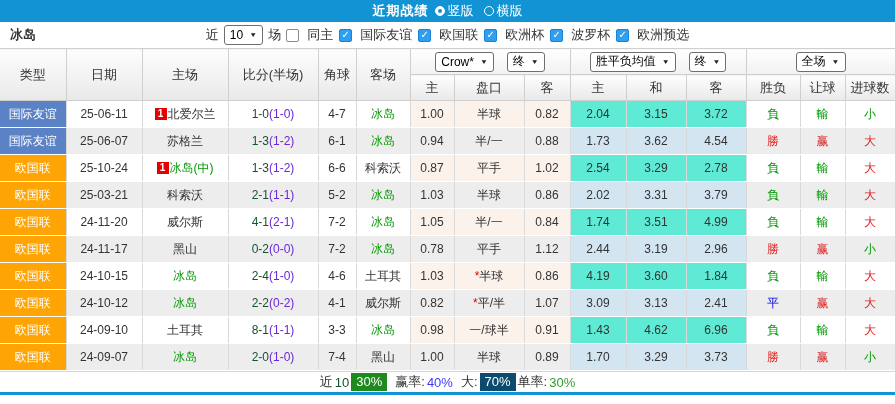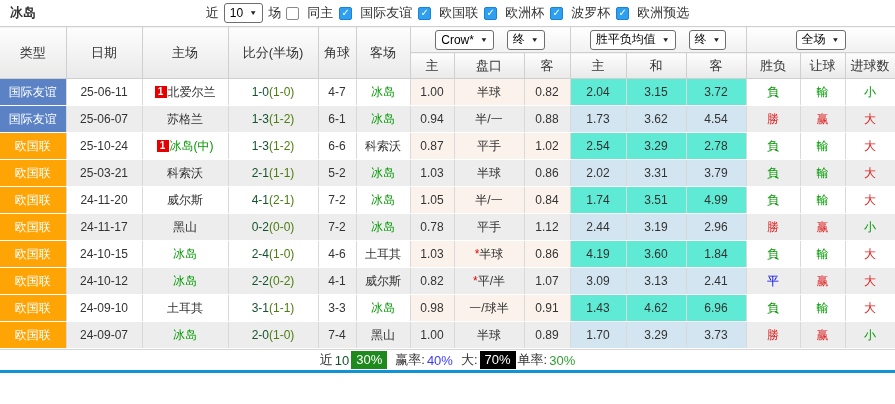--- a/index.html
+++ b/index.html
@@ -32,37 +32,50 @@
   tr.odd td { background: #fff; }
   tr.even td { background: #ededed; }
   tr.odd td.pan { background: #fbf2ec; }
   tr.even td.pan { background: #ededed; }
   tr.odd td.eu { background: #5eead4; }
   tr.even td.eu { background: #d3e5f1; }
   td.type { color: #fff; font-size: 12px; padding: 0; }
   .rank { display: inline-block; background: #e60000; color: #fff; width: 12px; height: 12px; line-height: 12px; font-size: 10px; font-weight: bold; margin-right: 1px; vertical-align: 1px; }
   .green { color: #009900; }
   .score { color: #14532d; }
-  .half { color: #4d7c0f; }
+  .half { color: #6d28d9; }
   .star { color: #e60000; }
 
   
   .footer { height: 21px; background: #fff; border-top: 1px solid #d5d5d5; display: flex; justify-content: center; align-items: center; gap: 2px; font-size: 13px; color: #333; }
   .pct { color: #fff; padding: 0 5px; display: inline-block; line-height: 18px; }
   .pct.g { background: #1e8a1e; }
-  .pct.r { background: #000000; }
+  .pct.r { background: #0c4a6e; }
   .blue-val { color: #3b3bff; }
   .green-val { color: #2f9e2f; }
   .bottom-strip { height: 3px; background: #1193d4; }
 </style>
 </head>
 <body>
 
 <div class="wrap">
 
+  <div class="topbar">
+    <span class="title">近期战绩</span>
+    <span id="radio-group" style="display:inline-flex;gap:10px;align-items:center;">
+        <span class="radio-item">
+          <span class="radio sel"></span>
+          <span>竖版</span>
+        </span>
+        <span class="radio-item">
+          <span class="radio"></span>
+          <span>横版</span>
+        </span>
+      </span>
+  </div>
 
   <div class="filterbar">
     <span class="teamname">冰岛</span>
     <span>近</span>
     <span class="select">
       <span>10</span>
       <span class="caret">▼</span>
     </span>
     <span>场</span>
     <span id="cb-group" style="display:inline-flex;gap:6px;align-items:center;">
@@ -298,21 +311,21 @@
           <td class="eu">3.13</td>
           <td class="eu">2.41</td>
           <td style="color: rgb(0, 0, 238);">平</td>
           <td style="color: rgb(221, 34, 34);">赢</td>
           <td style="color: rgb(221, 34, 34);">大</td>
         </tr>
         <tr class="odd">
           <td class="type" style="background: rgb(255, 164, 5);">欧国联</td>
           <td>24-09-10</td>
           <td><span>土耳其</span></td>
-          <td><span class="score">3-1</span><span class="half">(1-1)</span></td>
+          <td><span class="score">8-1</span><span class="half">(1-1)</span></td>
           <td>3-3</td>
           <td><span class="green">冰岛</span></td>
           <td class="pan">0.98</td>
           <td class="pan"><span>一/球半</span></td>
           <td class="pan">0.91</td>
           <td class="eu">1.43</td>
           <td class="eu">4.62</td>
           <td class="eu">6.96</td>
           <td style="color: rgb(0, 153, 0);">負</td>
           <td style="color: rgb(0, 153, 0);">輸</td>

